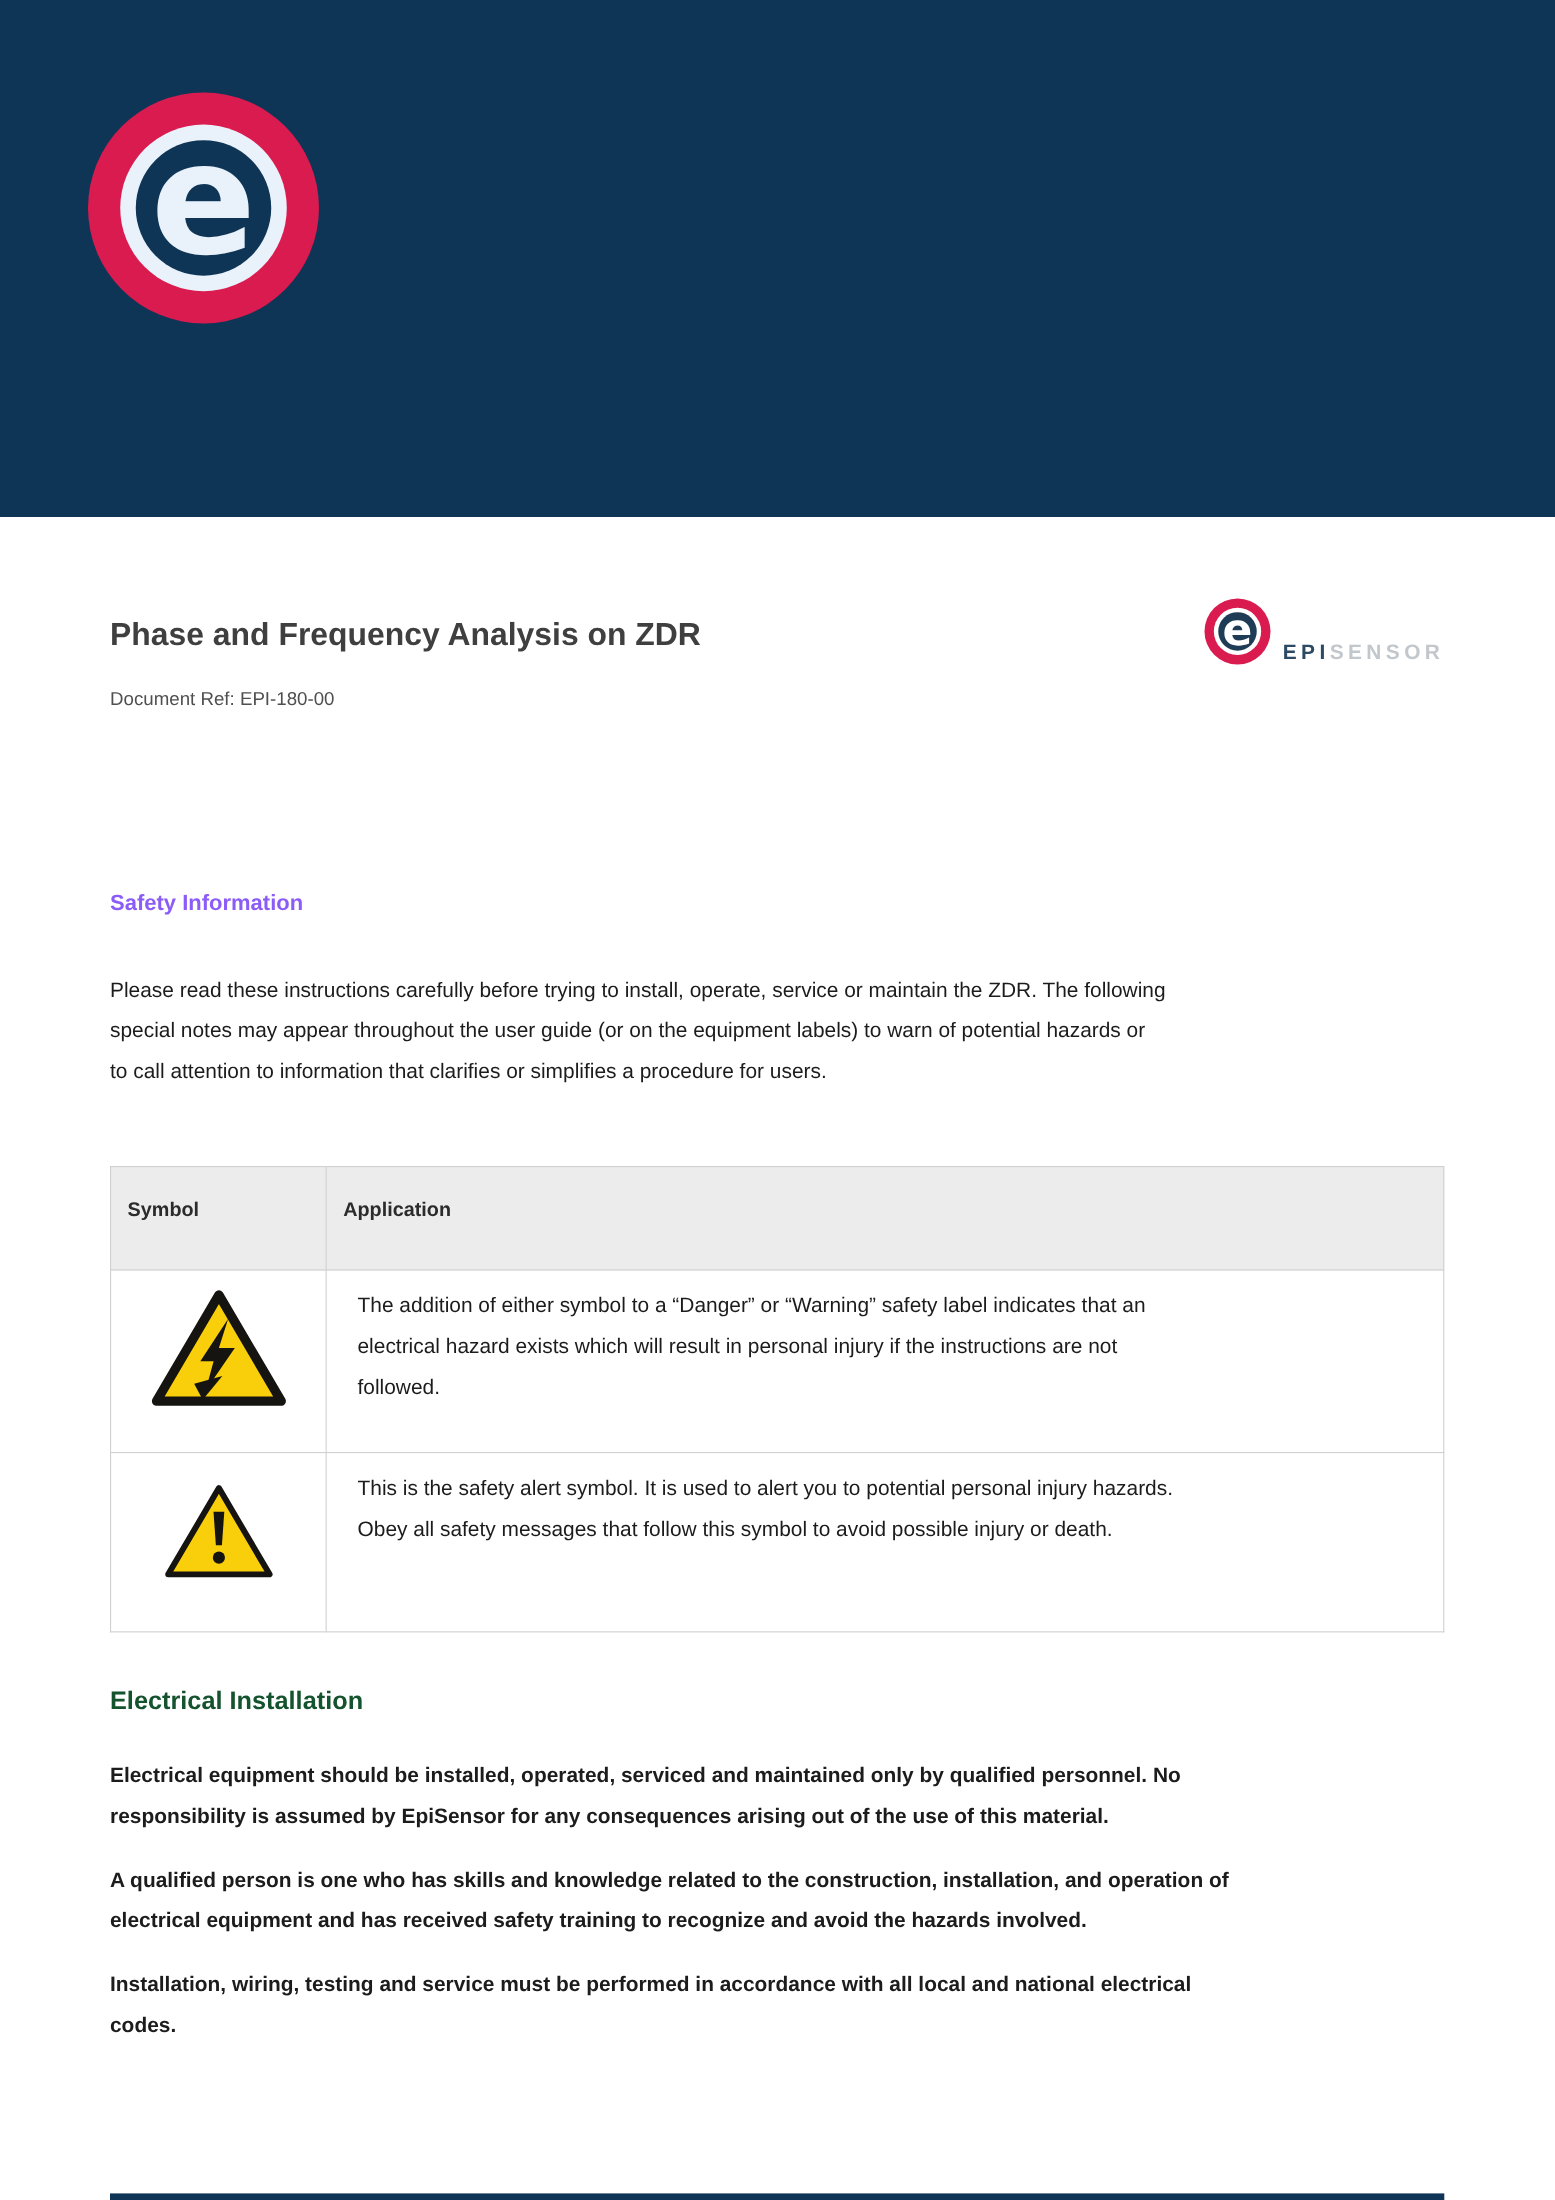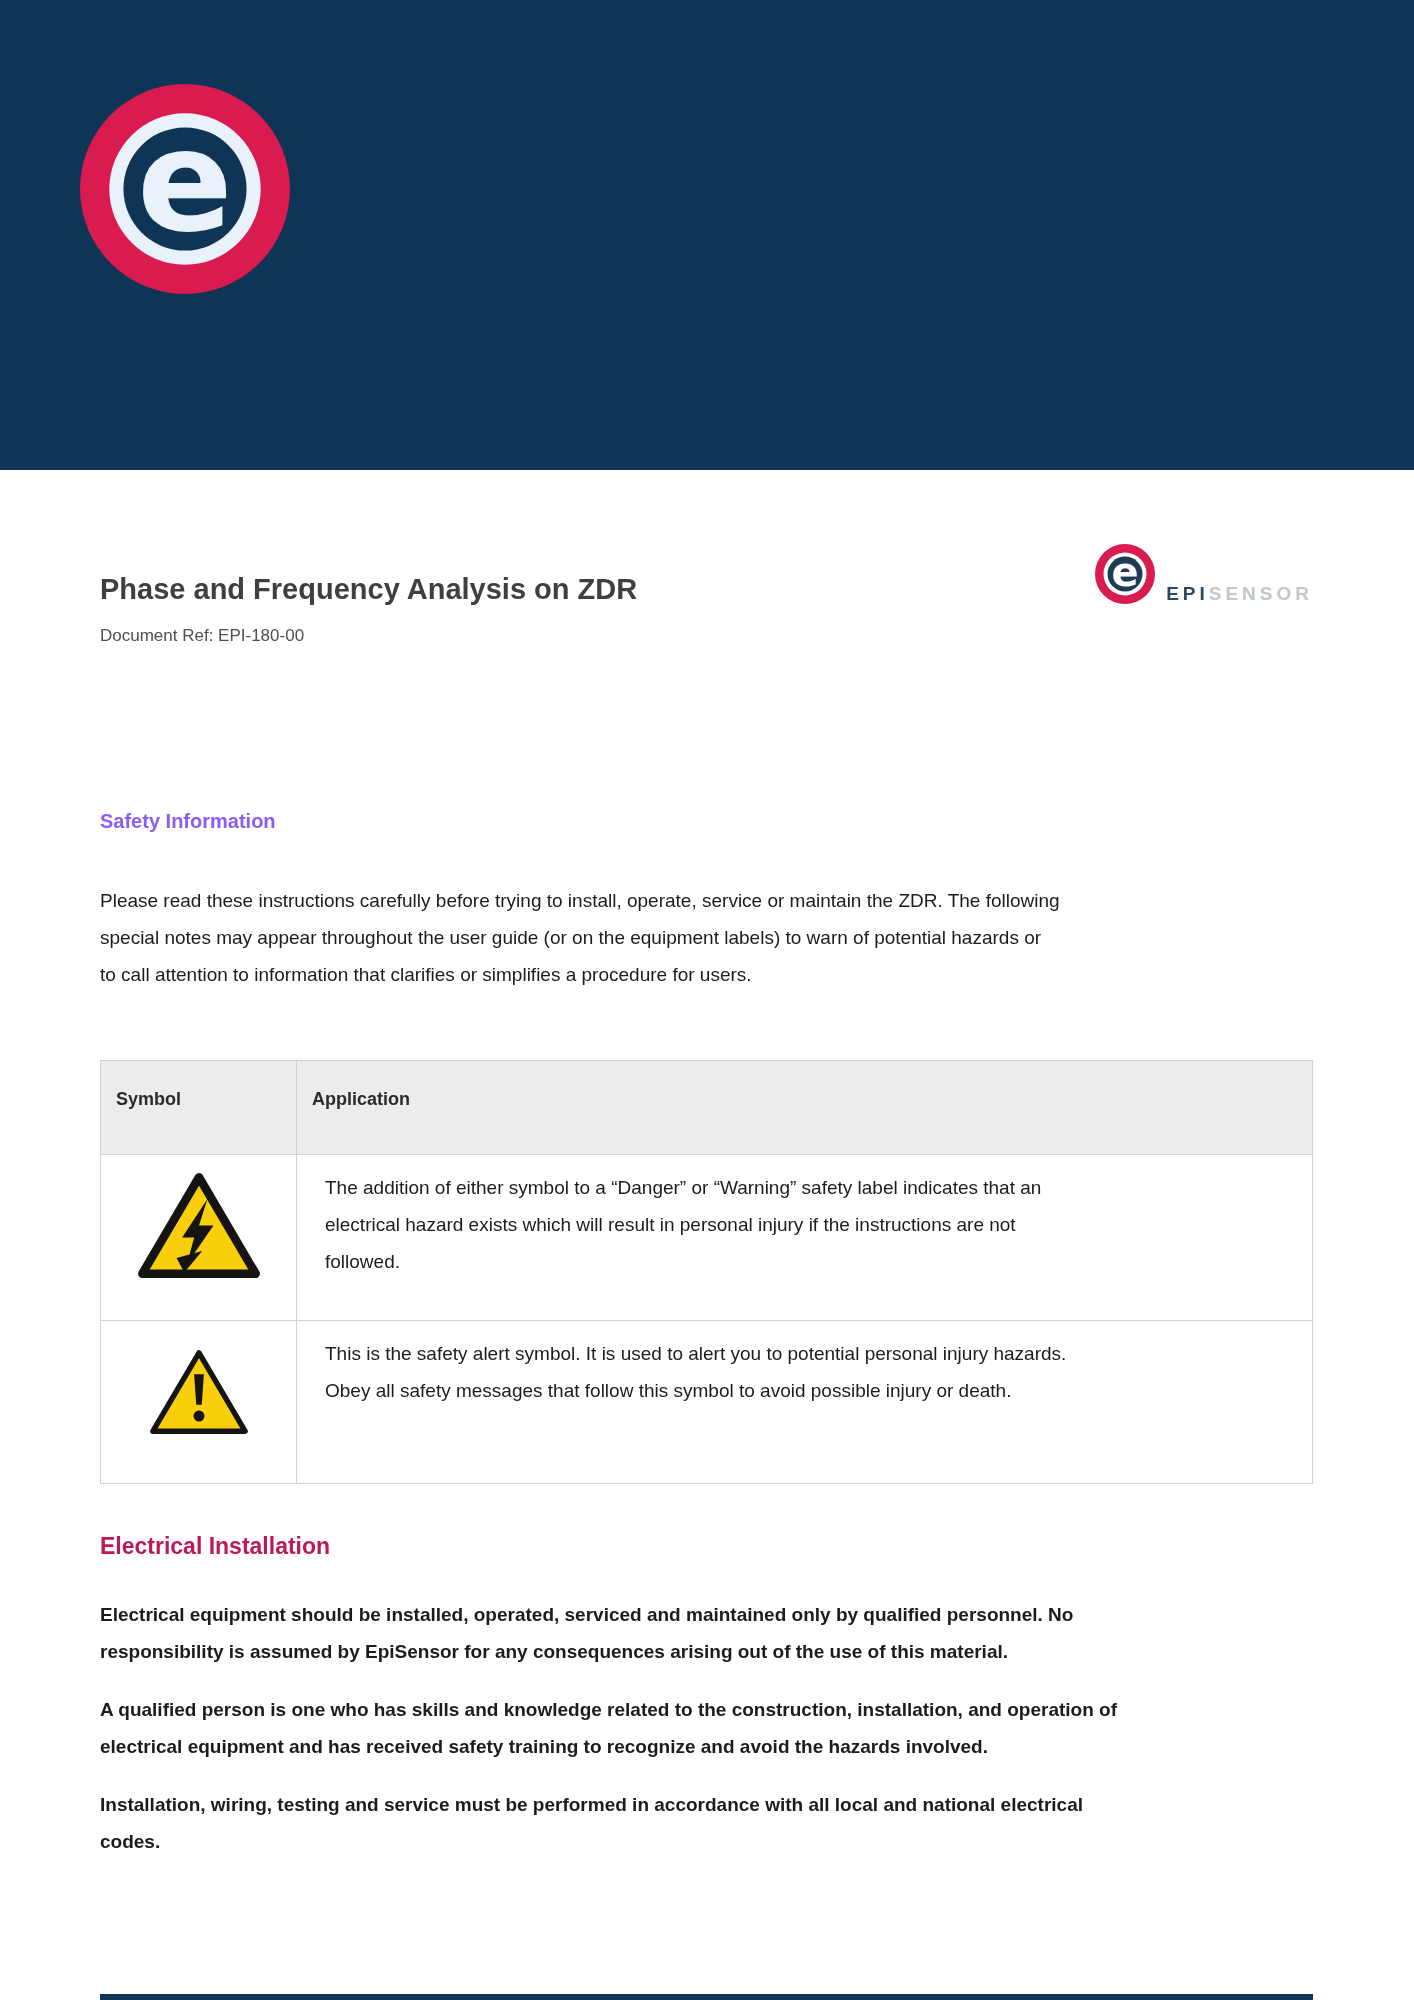--- a/index.html
+++ b/index.html
@@ -10,21 +10,21 @@
   
   .banner{position:absolute;top:0;left:0;width:1414px;height:470px;background:#0f3556;}
   .banner-logo{position:absolute;left:78px;top:82px;width:214px;height:214px;}
   .banner-title{
     position:absolute;left:356px;top:104px;color:#fdfdfd;
     font-size:57px;font-weight:bold;line-height:71px;letter-spacing:0px;
   }
   
   .doc-header{
     position:absolute;top:543px;left:100px;width:1213px;
-    display:flex;justify-content:space-between;align-items:flex-end;
+    display:flex;justify-content:space-between;align-items:center;
   }
   .doc-title{margin:0;font-size:29px;font-weight:bold;color:#3f3f3f;line-height:40px;}
   .brand{display:flex;align-items:center;gap:10px;}
   .brand-text{font-size:19px;font-weight:bold;letter-spacing:4px;white-space:nowrap;margin-top:35px;}
   .brand-text .primary{color:#2c4a63;}
   .brand-text .secondary{color:#c2c7cc;}
   .doc-ref{position:absolute;top:626px;left:100px;font-size:17px;color:#4f4f4f;}
   
   .h-safety{position:absolute;top:810px;left:100px;margin:0;font-size:20px;font-weight:bold;color:#8b5cf6;}
   .intro{
@@ -43,21 +43,21 @@
   }
   .col-symbol{width:196px;}
   .symbol-cell{text-align:center;vertical-align:top;padding-top:15px;}
   .desc-cell{
     vertical-align:top;padding:14px 40px 10px 28px;
     font-size:19px;line-height:37px;white-space:pre-line;color:#1c1c1c;
   }
   .row-1{height:166px;}
   .row-2{height:163px;}
   
-  .h-electrical{position:absolute;top:1533px;left:100px;margin:0;font-size:23px;font-weight:bold;color:#be185d;}
+  .h-electrical{position:absolute;top:1533px;left:100px;margin:0;font-size:23px;font-weight:bold;color:#14532d;}
   .paragraphs{position:absolute;top:1596px;left:100px;width:1260px;font-weight:bold;}
   .paragraphs p{
     margin:0 0 21px 0;font-size:19px;line-height:37px;white-space:pre-line;color:#1c1c1c;
   }
   
   .footer-bar{position:absolute;bottom:0;left:100px;width:1213px;height:6px;background:#0f3556;}
 </style>
 </head>
 <body>
 

